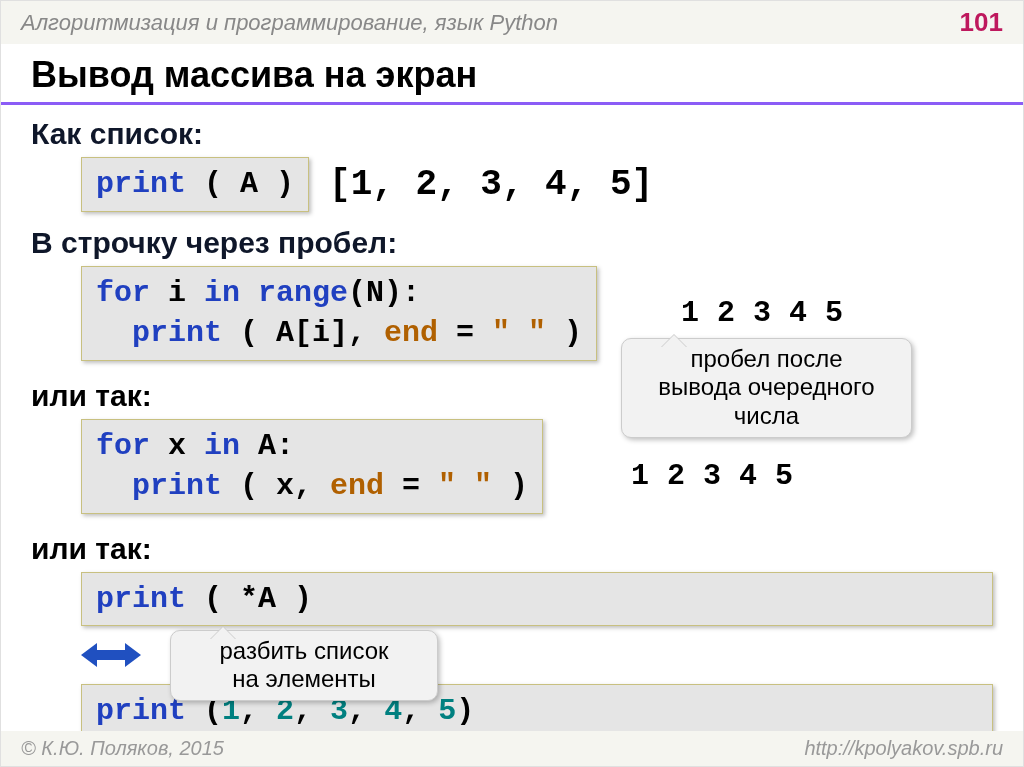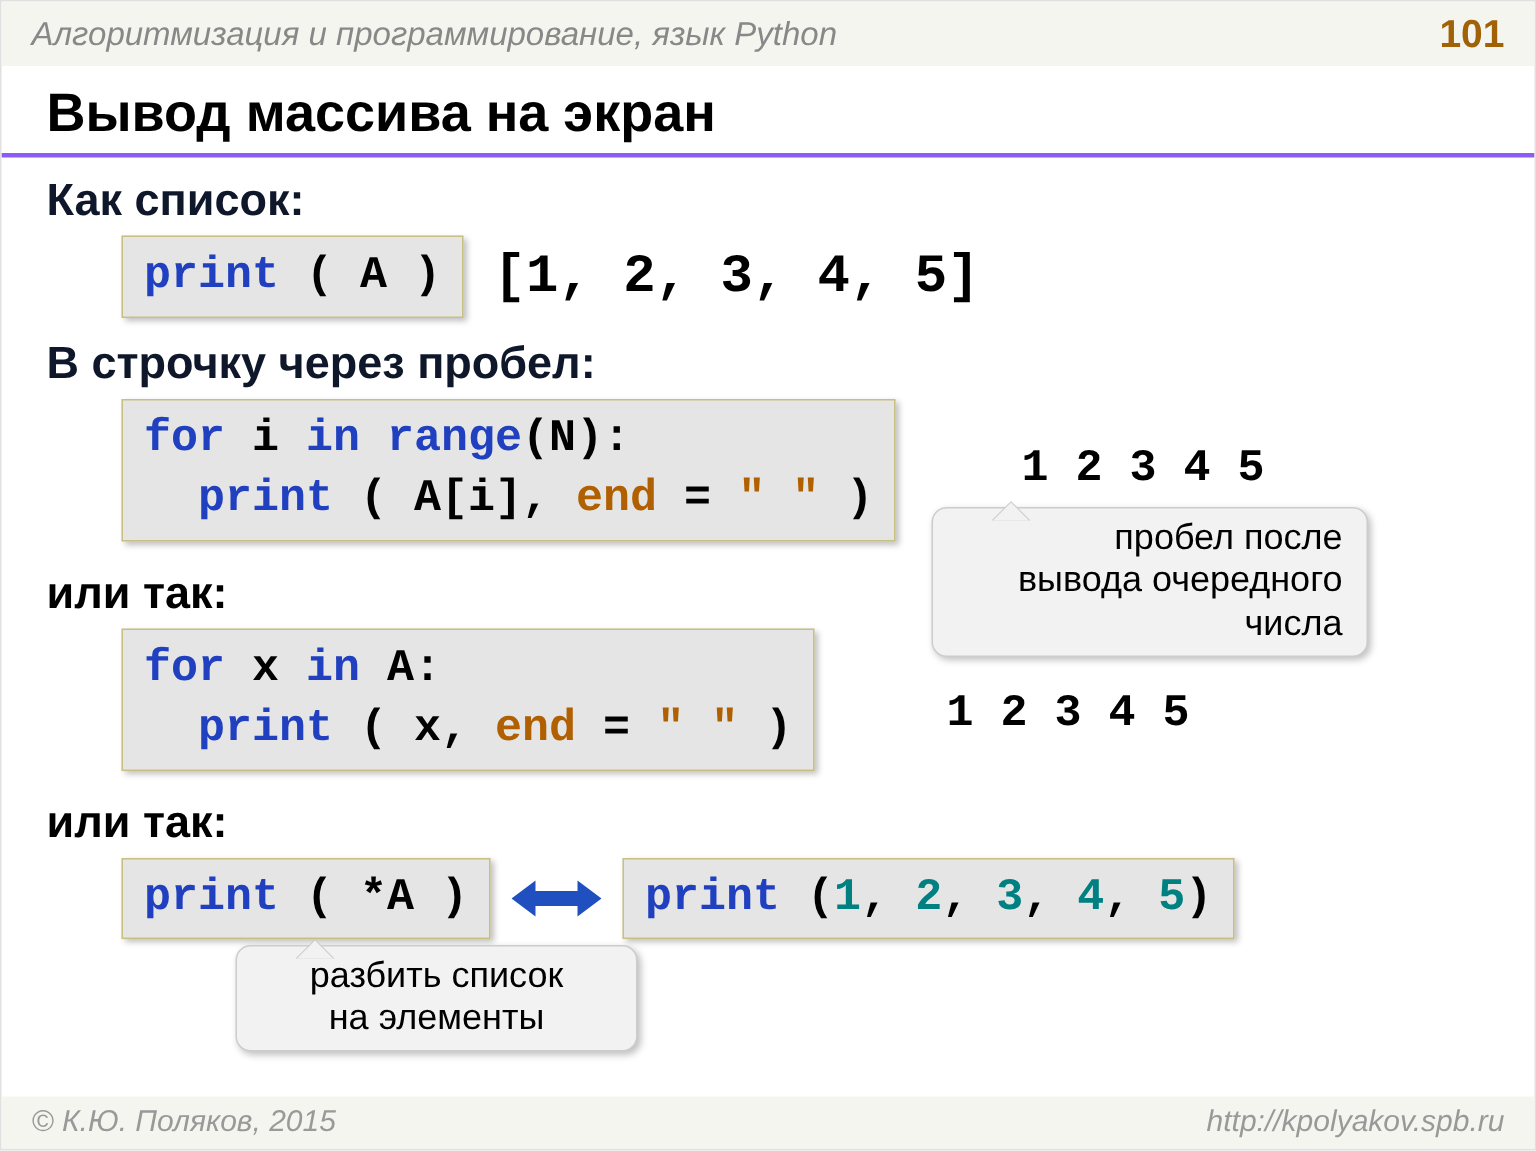--- a/index.html
+++ b/index.html
@@ -16,21 +16,21 @@
   .header {
     background: #f5f5f0;
     padding: 6px 20px;
     font-style: italic;
     color: #888;
     font-size: 22px;
     display: flex;
     justify-content: space-between;
     align-items: center;
   }
-  .pagenum { font-style: normal; font-weight: bold; color: #a16207; font-size: 26px; }
+  .pagenum { font-style: normal; font-weight: bold; color: #be185d; font-size: 26px; }
   .title {
     font-size: 36px;
     font-weight: bold;
     color: #000;
     padding: 10px 30px 6px 30px;
     border-bottom: 3px solid #8b5cf6;
   }
   .content { padding: 8px 30px 0 30px; position: relative; }
   .sub { color: #0f172a; font-weight: bold; font-size: 30px; margin: 4px 0 6px 0; }
   .row1 { display: flex; align-items: center; gap: 20px; margin-left: 50px; }
@@ -75,21 +75,21 @@
     border-bottom-color: #f2f2f2;
   }
   .callout.tail-top::after {
     content: "";
     position: absolute;
     top: -18px; left: 39px;
     border: 13px solid transparent;
     border-bottom-color: #ccc;
     z-index: -1;
   }
-  .row5 { display: flex; align-items: center; gap: 14px; margin-left: 50px; position: relative; }
+  .row5 { display: flex; gap: 14px; margin-left: 50px; position: relative; flex-direction: column; }
   .arrow {
     width: 60px; height: 30px; position: relative;
   }
   .arrow svg { width: 100%; height: 100%; }
   .footer {
     position: absolute;
     bottom: 0; left: 0; right: 0;
     background: #f5f5f0;
     padding: 6px 20px;
     font-style: italic;
@@ -116,42 +116,42 @@
   <div class="row1">
     <span class="codebox"><span class="kw">print</span><span> ( A )</span></span>
     <span class="plain">[1, 2, 3, 4, 5]</span>
   </div>
 
   <div class="sub" style="margin-top:14px">В строчку через пробел:</div>
   <div class="block2">
     <div class="codebox"><span class="kw">for</span><span> i </span><span class="kw">in</span><span> </span><span class="kw">range</span><span>(N):</span>
 <span class="kw">  print</span><span> ( A[i], </span><span class="sp">end</span><span> = </span><span class="sp">" "</span><span> )</span></div>
     <div class="out rightout">1 2 3 4 5</div>
-    <div class="callout tail-top" style="left:540px; top:72px; width:291px;text-align:right;"><span style="white-space:pre-line">пробел после
+    <div class="callout tail-top" style="left:540px; top:72px; width:291px;"><span style="white-space:pre-line">пробел после
 вывода очередного
 числа</span></div>
   </div>
 
   <div class="sub2" style="margin-top:18px">или так:</div>
   <div class="block2">
     <div class="codebox"><span class="kw">for</span><span> x </span><span class="kw">in</span><span> A:</span>
 <span class="kw">  print</span><span> ( x, </span><span class="sp">end</span><span> = </span><span class="sp">" "</span><span> )</span></div>
     <div class="out rightout2">1 2 3 4 5</div>
   </div>
 
   <div class="sub2" style="margin-top:18px">или так:</div>
   <div class="row5">
     <span class="codebox"><span class="kw">print</span><span> ( *A )</span></span>
     <span class="arrow">
       <svg viewBox="0 0 60 30">
         <polygon points="0,15 16,3 16,10 44,10 44,3 60,15 44,27 44,20 16,20 16,27" fill="#2050c0"></polygon>
       </svg>
     </span>
     <span class="codebox"><span class="kw">print</span><span> (</span><span class="num">1</span><span>, </span><span class="num">2</span><span>, </span><span class="num">3</span><span>, </span><span class="num">4</span><span>, </span><span class="num">5</span><span>)</span></span>
-    <div class="callout tail-top" style="left:76px; top:58px; width:268px;"><span style="white-space:pre-line">разбить список
+    <div class="callout tail-top" style="left:89px; top:58px; width:268px;"><span style="white-space:pre-line">разбить список
 на элементы</span></div>
   </div>
 
 </div>
 
 <div class="footer">
   <span>© К.Ю. Поляков, 2015</span>
   <span>http://kpolyakov.spb.ru</span>
 </div>
 

